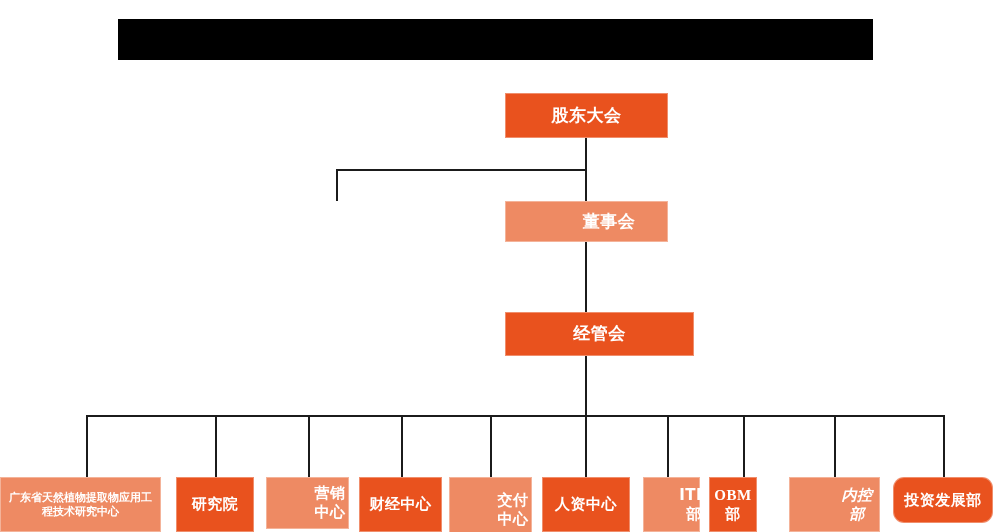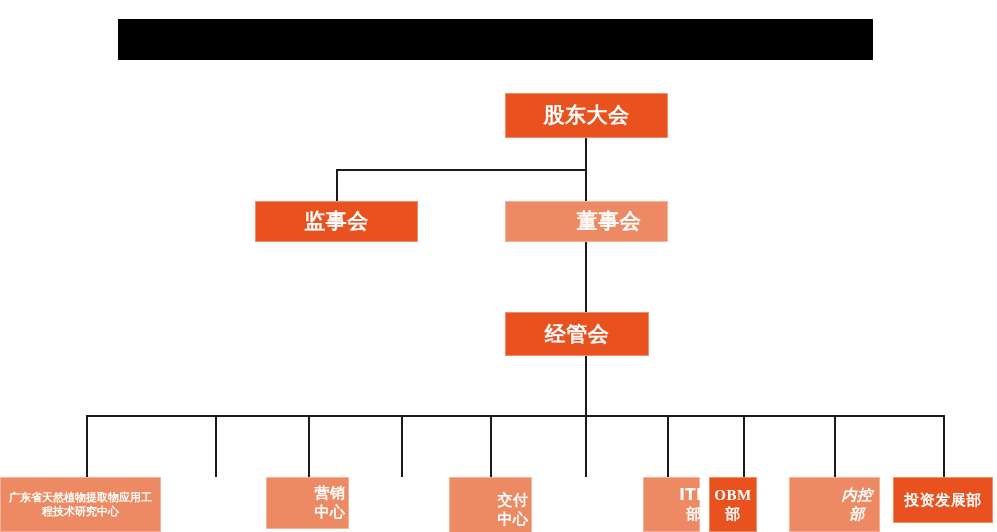--- a/index.html
+++ b/index.html
@@ -46,21 +46,21 @@
     text-align: center;
     color: #ffffff;
     font-weight: bold;
     line-height: 1.25;
     letter-spacing: 0.5px;
     border: 1px solid rgba(255,255,255,0.35);
   }
   .node.dark  { background: #E9521E; }
   .node.light { background: #EE8A63; padding-left: 45px; }
 
-  .node.exec     { font-size: 21px; }
+  .node.exec     { font-size: 17px; }
   .node.dept     { font-size: 15px; }
   .node.dept-sm  { font-size: 11px; letter-spacing: 0px; padding: 0 4px; }
 </style>
 </head>
 <body>
 
 <div id="org-root">
 
   <div class="redaction-bar"></div>
 
@@ -84,26 +84,28 @@
   <div class="line-v" style="left:401px; top:415px; height:62px;"></div>
   <div class="line-v" style="left:490px; top:415px; height:62px;"></div>
   <div class="line-v" style="left:585px; top:415px; height:62px;"></div>
   <div class="line-v" style="left:667px; top:415px; height:62px;"></div>
   <div class="line-v" style="left:743px; top:415px; height:62px;"></div>
   <div class="line-v" style="left:834px; top:415px; height:62px;"></div>
   <div class="line-v" style="left:943px; top:415px; height:62px;"></div>
 
   <div class="node dark exec" style="left:505px; top:93px; width:163px; height:45px;">股东大会</div>
 
-  <div class="node dark exec" style="left:255px; top:201px; width:163px; height:41px;">监事会</div>
   <div class="node light exec" style="left:505px; top:201px; width:163px; height:41px;">董事会</div>
 
-  <div class="node dark exec" style="left:505px; top:312px; width:144px; height:44px;">经管会</div>
+  <div class="node dark exec" style="left:505px; top:312px; width:189px; height:44px;">经管会</div>
 
   <div class="node light dept-sm" style="left:0px; top:477px; width:161px; height:55px;">广东省天然植物提取物应用工程技术研究中心</div>
+  <div class="node dark dept" style="left:176px; top:477px; width:78px; height:55px;">研究院</div>
   <div class="node light dept" style="left:266px; top:477px; width:83px; height:52px;">营销中心</div>
+  <div class="node dark dept" style="left:359px; top:477px; width:83px; height:55px;">财经中心</div>
   <div class="node light dept" style="left:449px; top:477px; width:83px; height:66px;">交付中心</div>
+  <div class="node dark dept" style="left:542px; top:477px; width:88px; height:55px;">人资中心</div>
   <div class="node light dept" style="left:643px; top:477px; width:57px; height:55px;">ITD部</div>
   <div class="node dark dept" style="left:709px; top:477px; width:48px; height:55px;font-family:Liberation Serif, serif;">OBM部</div>
   <div class="node light dept" style="left:789px; top:477px; width:91px; height:55px;font-style:italic;">内控部</div>
-  <div class="node dark dept" style="left:893px; top:477px; width:100px; height:46px;">投资发展部</div>
+  <div class="node dark dept" style="left:893px; top:477px; width:100px; height:46px;border-radius:11px;">投资发展部</div>
 
 </div>
 
 </body></html>

